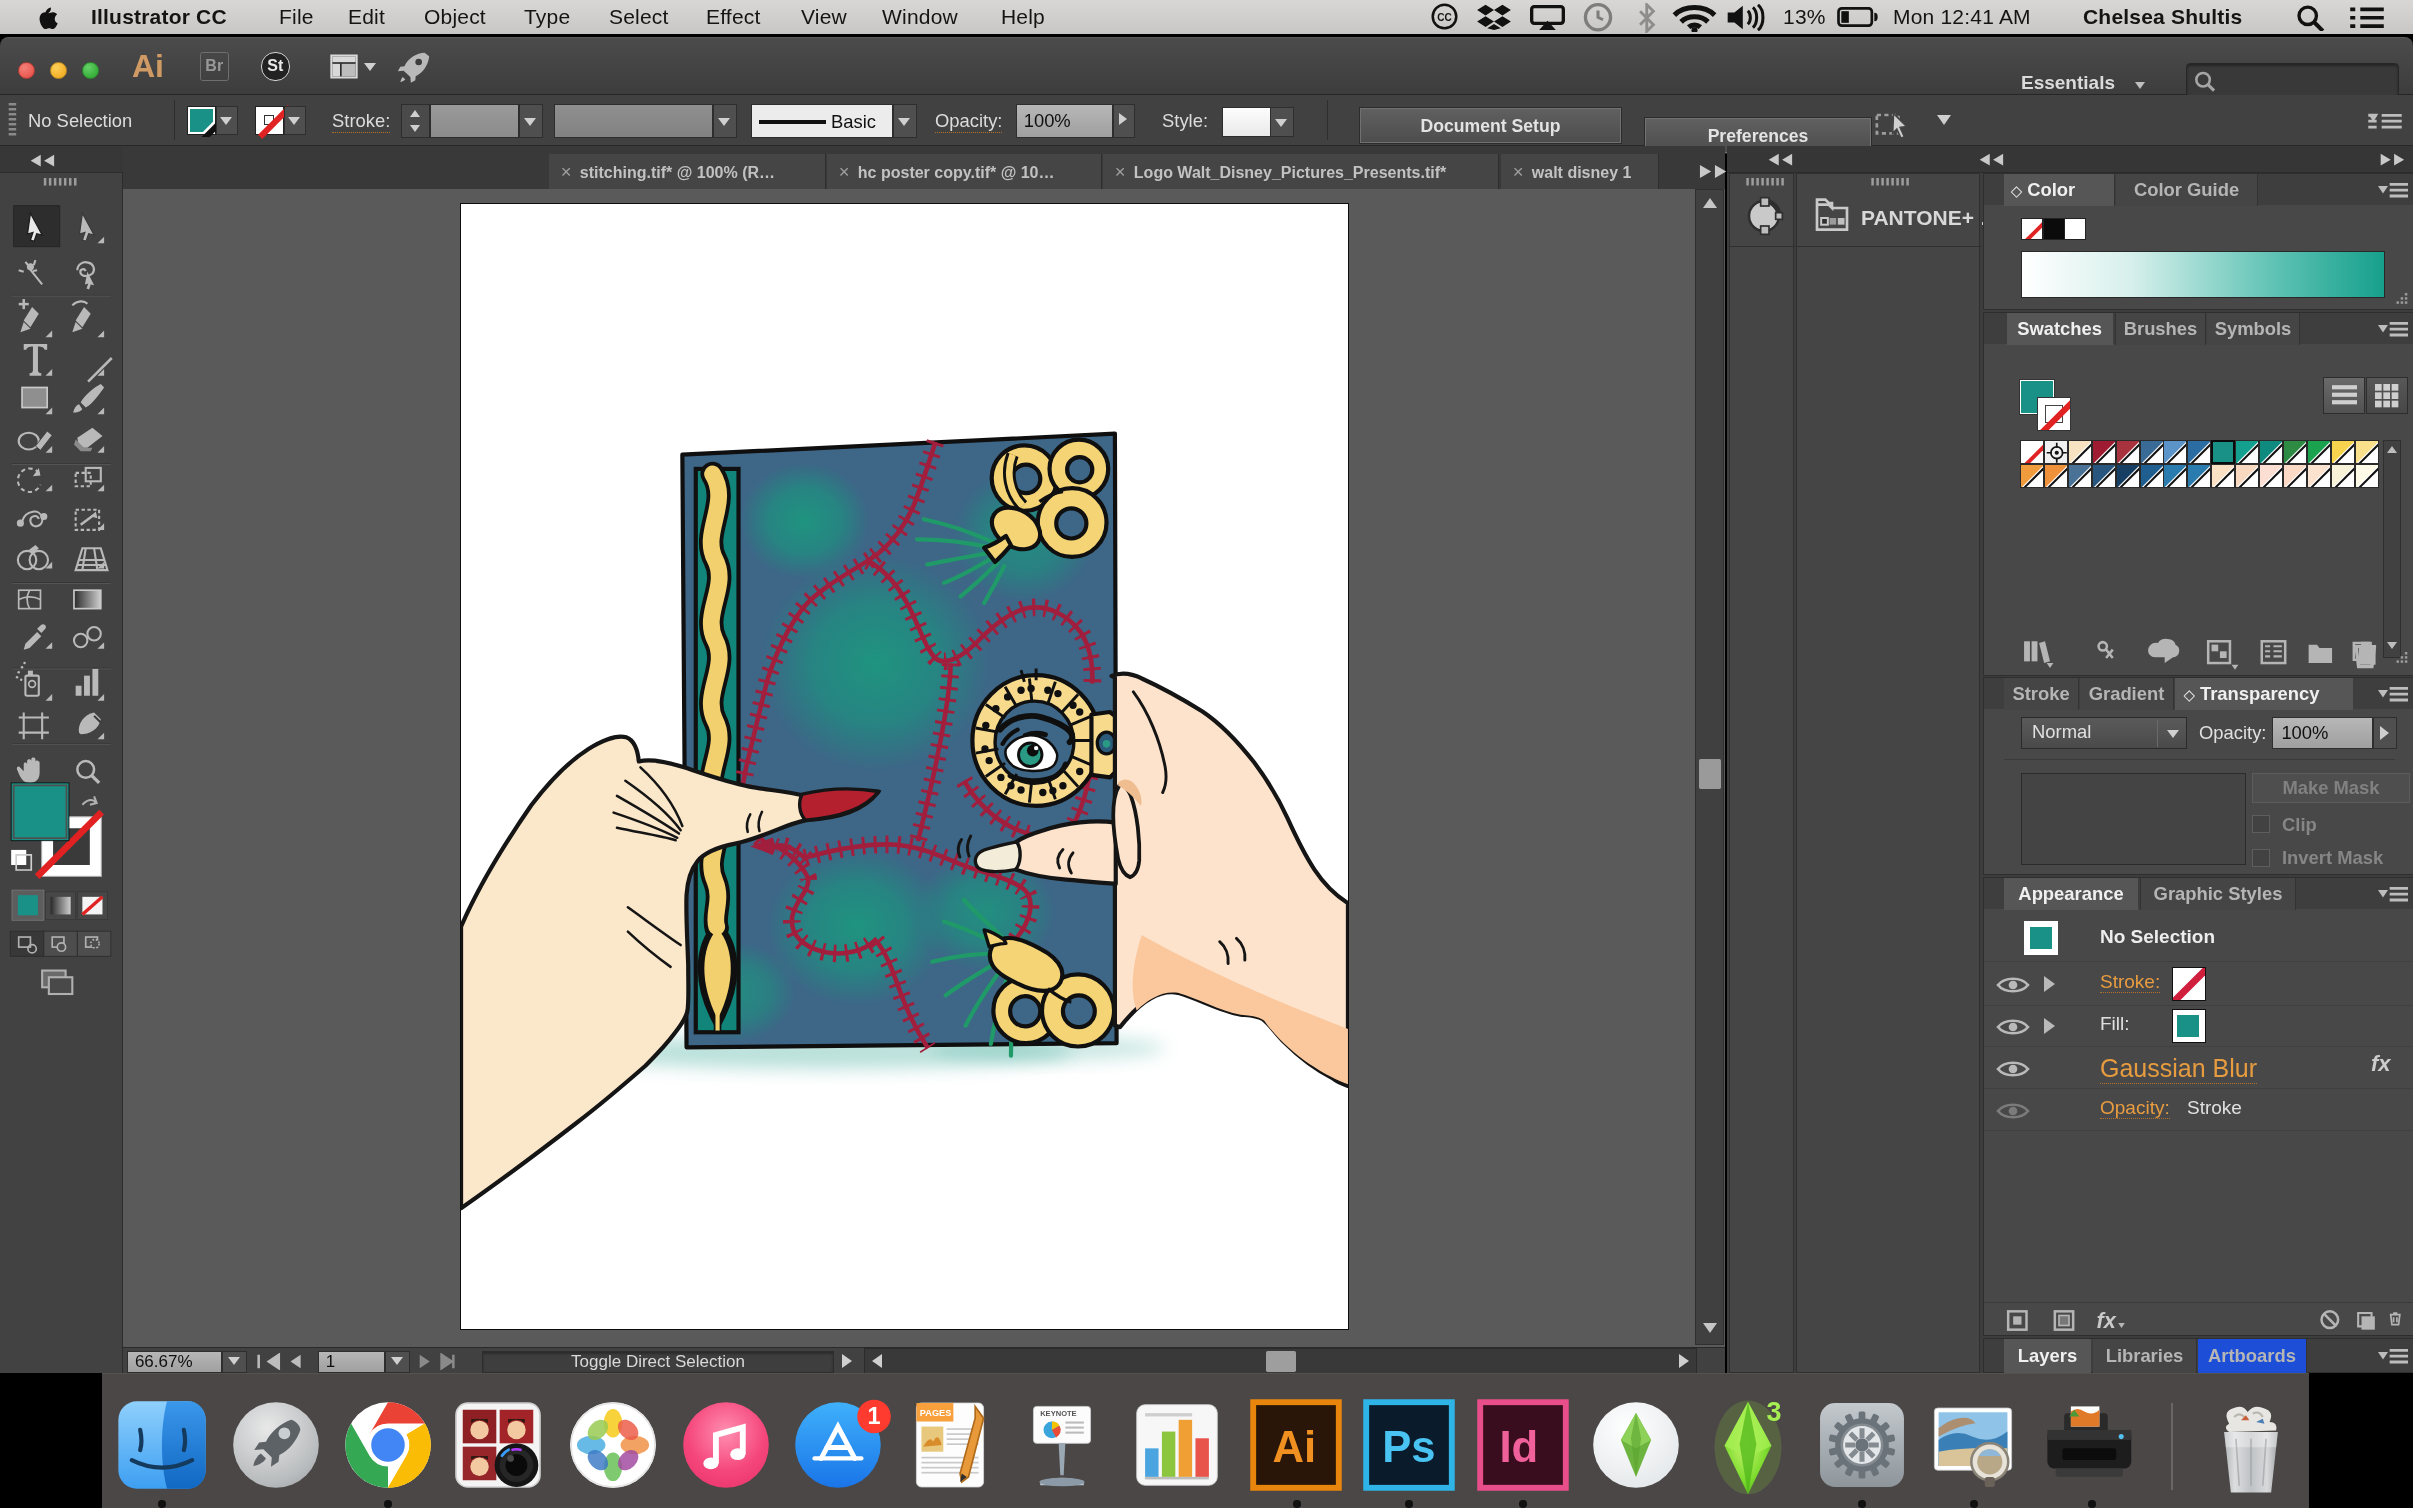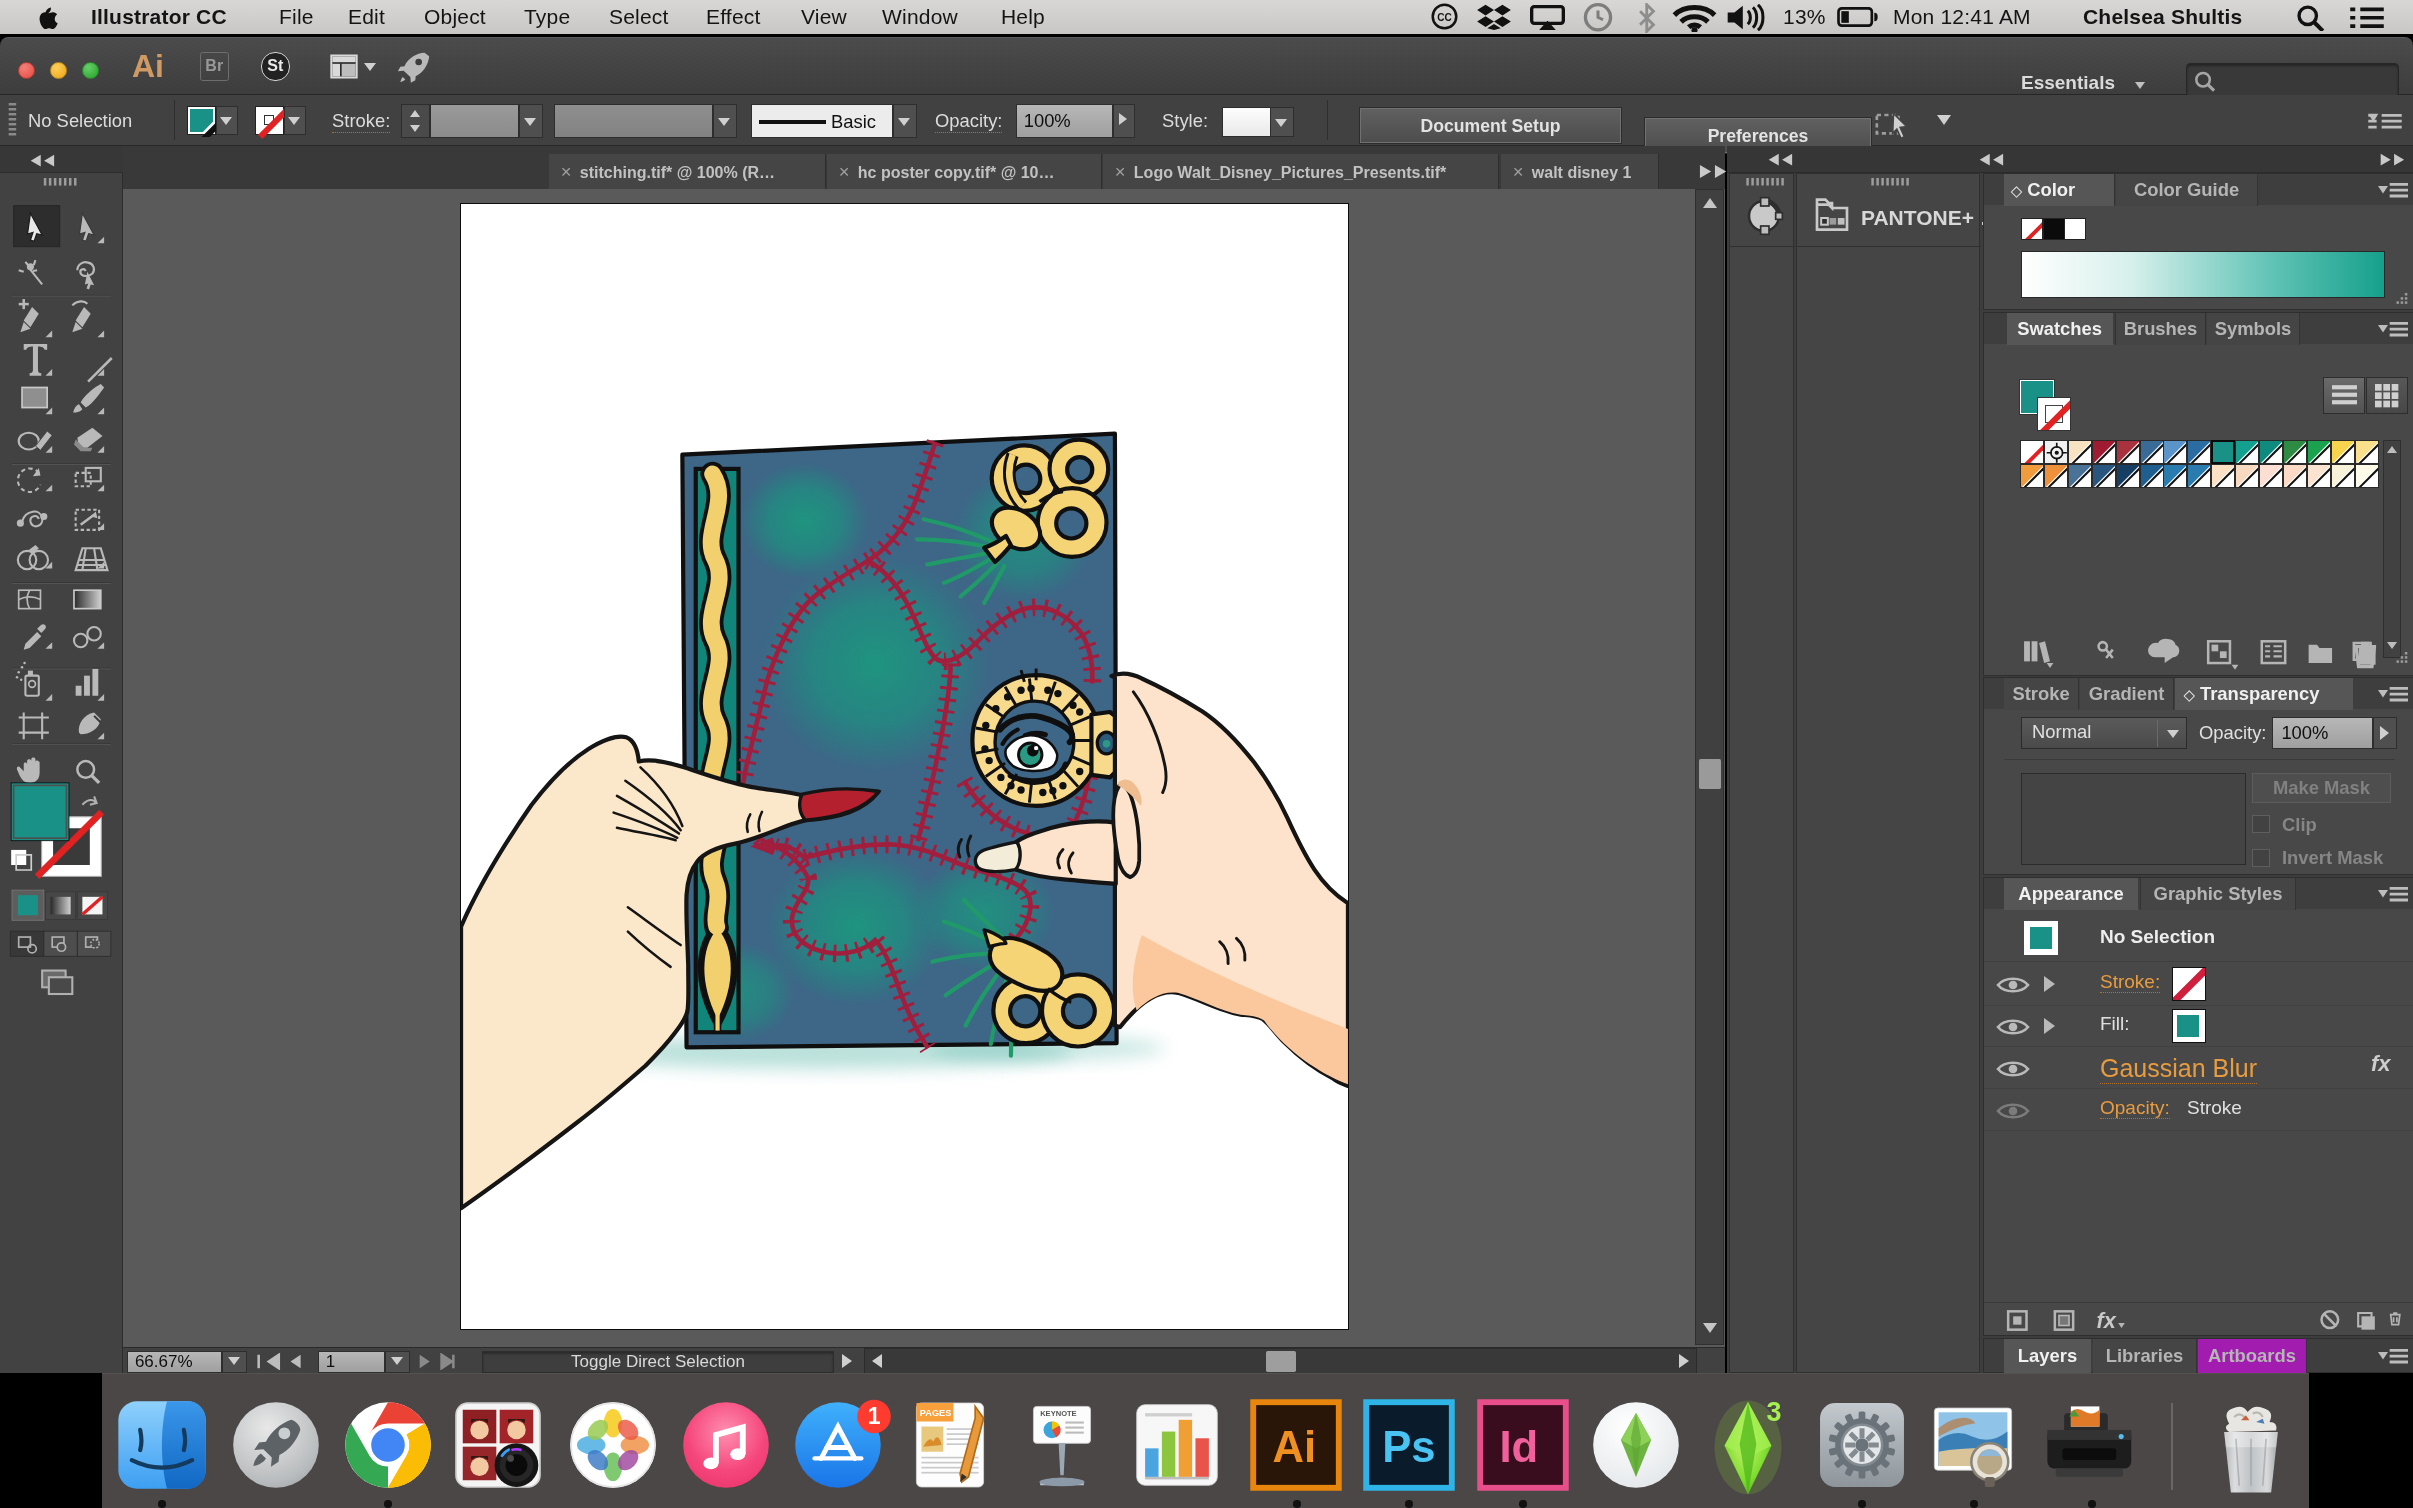--- a/index.html
+++ b/index.html
@@ -986,21 +986,21 @@
       <div class="abs" style="left:37px;top:39px;width:166px;height:32px;background:linear-gradient(#5a5a5a,#4a4a4a);border:0.8px solid #2b2b2b;color:#e0e0e0;font-size:18.4px;padding:3.4px 0 0 10px;">Normal
         <div class="abs" style="right:28.5px;top:1.7px;width:0.8px;height:27px;background:#6a6a6a;"></div>
         <div class="dda" style="right:6.7px;top:11.7px;"></div>
       </div>
       <div class="abs" style="left:215px;top:44px;color:#e0e0e0;font-size:18.4px;">Opacity:</div>
       <div class="lightfield" style="left:288px;top:39px;width:101px;height:32px;font-size:18.4px;padding:4.2px 0 0 8.4px;">100%</div>
       <div class="dd" style="left:389px;top:39px;width:23.5px;height:32px;"></div>
       <div class="abs" style="left:396px;top:48px;width:0;height:0;border-top:7.5px solid transparent;border-bottom:7.5px solid transparent;border-left:9.2px solid #cfcfcf;"></div>
       <div class="abs" style="left:20px;top:81px;width:391px;height:0.8px;background:#3a3a3a;"></div>
       <div class="abs" style="left:37px;top:95px;width:225px;height:92px;background:#444;border:0.8px solid #2b2b2b;"></div>
-      <div class="abs" style="left:268px;top:95px;width:139px;height:30px;background:#4e4e4e;border:0.8px solid #5c5c5c;color:#818181;font-size:18.4px;font-weight:bold;text-align:center;line-height:28.5px;">Make Mask</div>
+      <div class="abs" style="left:268px;top:95px;width:158px;height:30px;background:#4e4e4e;border:0.8px solid #5c5c5c;color:#818181;font-size:18.4px;font-weight:bold;text-align:center;line-height:28.5px;">Make Mask</div>
       <div class="abs" style="left:268px;top:137px;width:18.4px;height:18.4px;border:1.7px solid #5e5e5e;background:#424242;"></div>
       <div class="abs" style="left:298px;top:136px;color:#868686;font-size:18.4px;font-weight:bold;">Clip</div>
       <div class="abs" style="left:268px;top:171px;width:18.4px;height:18.4px;border:1.7px solid #5e5e5e;background:#424242;"></div>
       <div class="abs" style="left:298px;top:169px;color:#868686;font-size:18.4px;font-weight:bold;">Invert Mask</div>
     </div>
 
     <div class="abs" style="left:0;top:704px;width:431px;height:459px;background:#484848;border:0.8px solid #2e2e2e;">
       <div class="abs" style="left:0;top:0;width:429px;height:31px;background:#3e3e3e;"></div>
       <div class="abs" style="left:20px;top:0;width:134px;height:32px;background:#565656;color:#f0f0f0;font-size:18.4px;font-weight:bold;line-height:31px;text-align:center;">Appearance</div>
       <div class="abs" style="left:156px;top:0;width:156px;height:32px;background:#454545;color:#b5b5b5;font-size:18.4px;font-weight:bold;line-height:31px;text-align:center;border-left:0.8px solid #333;border-right:0.8px solid #333;">Graphic Styles</div>
@@ -1074,21 +1074,21 @@
           <g fill="none" stroke="#b5b5b5" stroke-width="2">
               <path d="M86 8 h13 M91 8 v-2 h3 v2 M87 8 l1.5 12 h8 l1.5 -12 M90.5 11 v6 M94.5 11 v6"></path>
             </g>
         </svg>
       </div>
     </div>
 
     <div class="abs" style="left:0;top:1165px;width:431px;height:35px;background:#3e3e3e;border:0.8px solid #2e2e2e;">
       <div class="abs" style="left:20px;top:0;width:87px;height:34px;background:#565656;color:#f0f0f0;font-size:18.4px;font-weight:bold;line-height:34px;text-align:center;">Layers</div>
       <div class="abs" style="left:109px;top:0;width:104px;height:34px;background:#454545;color:#b5b5b5;font-size:18.4px;font-weight:bold;line-height:34px;text-align:center;border-right:0.8px solid #333;">Libraries</div>
-      <div class="abs" style="left:214px;top:0;width:109px;height:34px;background:#a21caf;color:#b5b5b5;font-size:18.4px;font-weight:bold;line-height:34px;text-align:center;border-right:0.8px solid #333;">Artboards</div>
+      <div class="abs" style="left:214px;top:0;width:109px;height:34px;background:#1d4ed8;color:#b5b5b5;font-size:18.4px;font-weight:bold;line-height:34px;text-align:center;border-right:0.8px solid #333;">Artboards</div>
       <svg class="abs" style="left:394px;top:8.4px" width="30" height="18.4" viewBox="0 0 18 11">
           <path d="M7 2 H18 M7 5.5 H18 M7 9 H18" stroke="#bdbdbd" stroke-width="1.7"></path>
           <path d="M0 3 l3 4.5 3-4.5z" fill="#bdbdbd"></path>
         </svg>
     </div>
   </div>
 </div>
 
 <div class="abs" id="dock">
 

